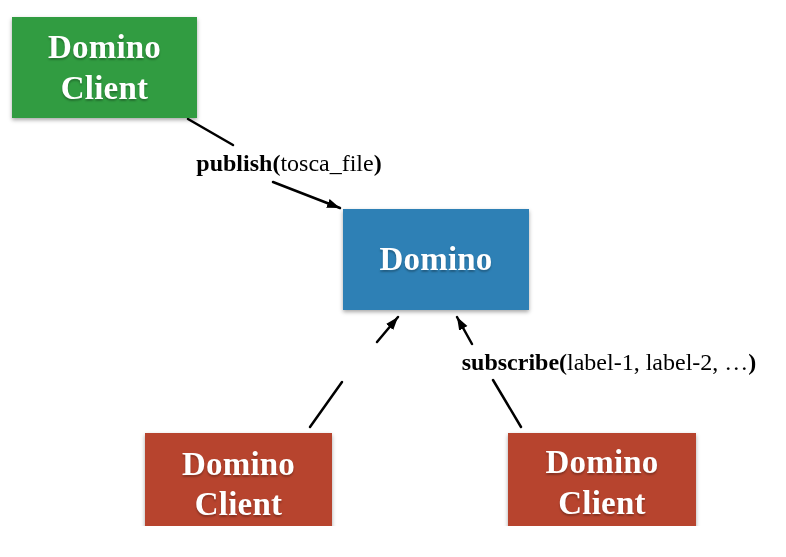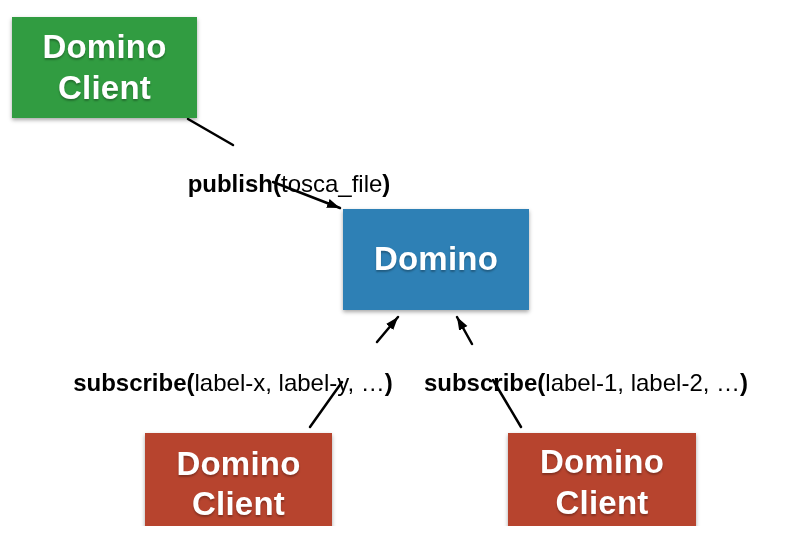--- a/index.html
+++ b/index.html
@@ -6,21 +6,21 @@
     margin: 0;
     padding: 0;
     background: #ffffff;
   }
   .canvas {
     position: relative;
     width: 786px;
     height: 526px;
     background: #ffffff;
     overflow: hidden;
-    font-family: Liberation Sans, sans-serif;
+    font-family: Liberation Serif, serif;
   }
   .arrow-layer {
     position: absolute;
     left: 0;
     top: 0;
     pointer-events: none;
   }
   .node {
     position: absolute;
     display: flex;
@@ -43,27 +43,26 @@
   #node-client-bleft  { left: 145px; top: 433px; width: 187px; height: 102px; }
   #node-client-bright { left: 508px; top: 433px; width: 188px; height: 99px; }
 
   .edge-label {
     position: absolute;
     transform: translateX(-50%);
     white-space: nowrap;
     color: #000000;
     font-size: 24px;
     line-height: 1.15;
-    margin-top: 20px;
   }
   .edge-label .b { font-weight: bold; }
 
   #label-publish   { left: 289px; top: 150px; }
   #label-sub-left  { left: 233px; top: 349px; }
-  #label-sub-right { left: 586px; top: 349px; }
+  #label-sub-right { left: 609px; top: 349px; }
 </style>
 </head>
 <body>
 
 <div class="canvas">
 
   <svg class="arrow-layer" width="786" height="557" viewBox="0 0 786 557">
     <defs>
       <marker id="arrowhead" markerUnits="userSpaceOnUse" markerWidth="14" markerHeight="11" refX="13" refY="5.5" orient="auto">
         <polygon points="0 0.8, 13 5.5, 0 10.2" fill="#000000"></polygon>
@@ -100,17 +99,16 @@
     <span class="node-line">Client</span>
   </div>
 
   <div class="node" id="node-client-bright" style="background-color: rgb(183, 68, 46);">
     <span class="node-line">Domino</span>
     <span class="node-line">Client</span>
   </div>
 
   <div class="edge-label" id="label-publish"><span class="b">publish(</span><span>tosca_file</span><span class="b">)</span></div>
 
-  <div class="edge-label" id="label-sub-left"><span class="b">subscribe(</span><span>label-x, label-y, …</span><span class="b">)</span></div>
 
   <div class="edge-label" id="label-sub-right"><span class="b">subscribe(</span><span>label-1, label-2, …</span><span class="b">)</span></div>
 
 </div>
 
 </body></html>

